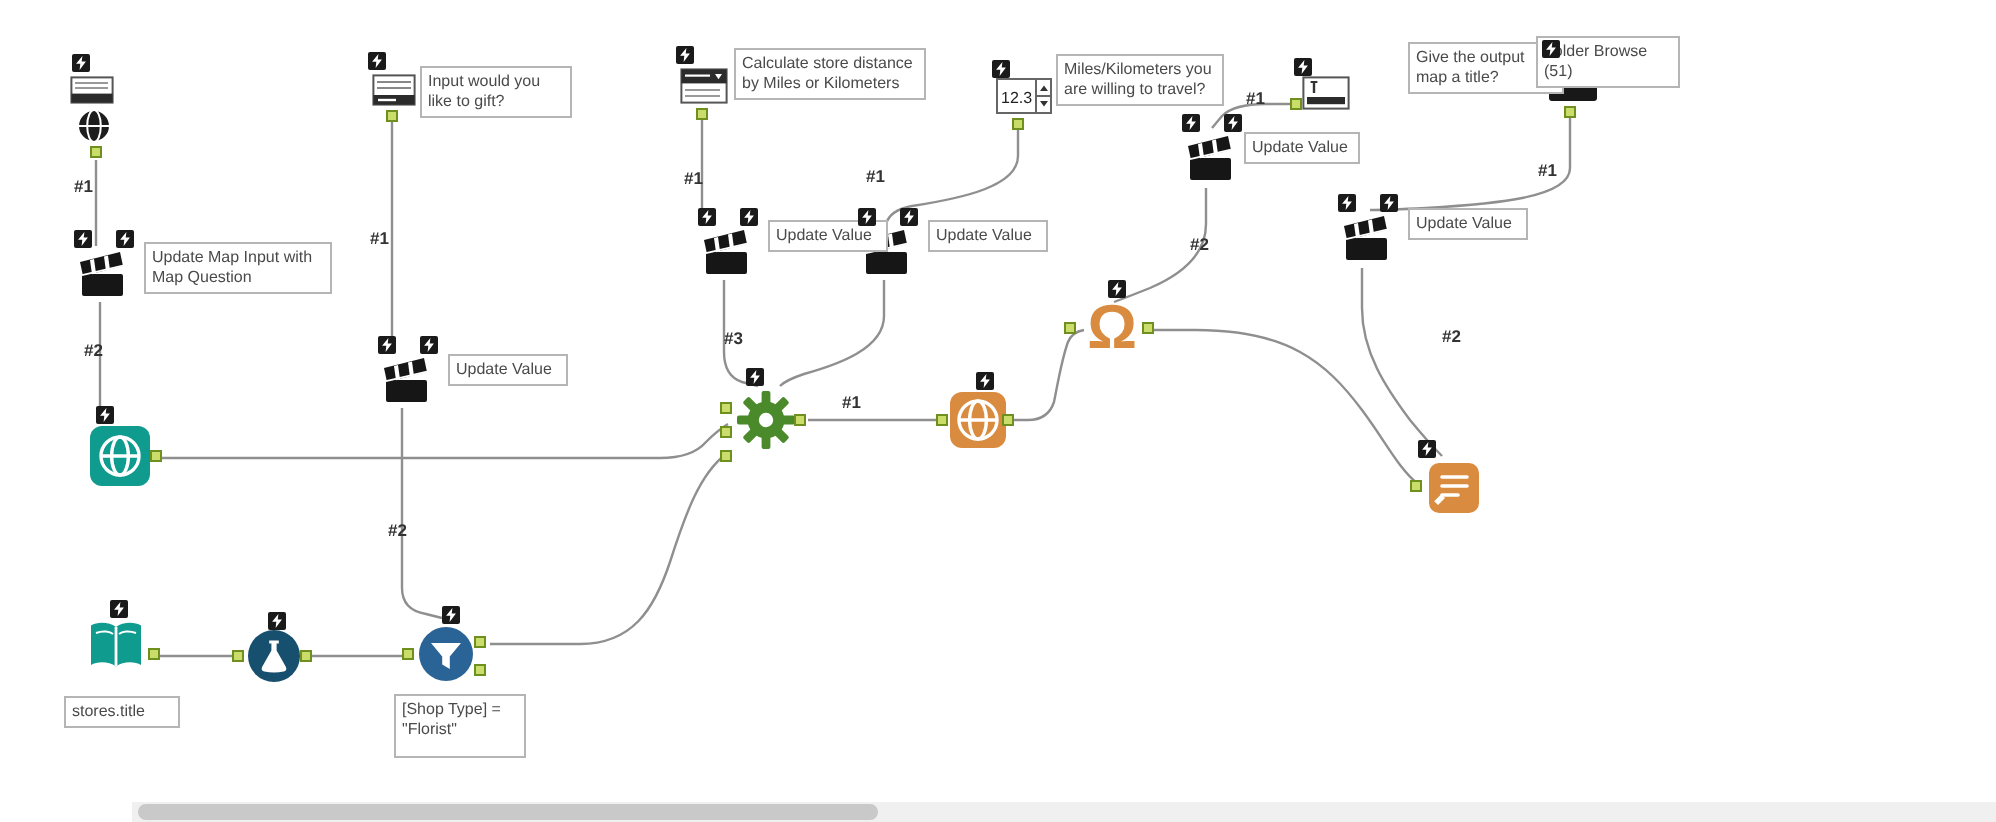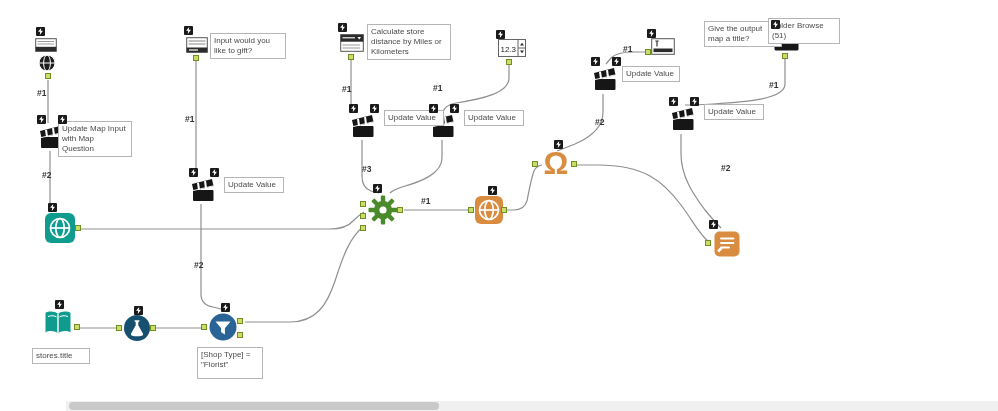--- a/index.html
+++ b/index.html
@@ -149,21 +149,21 @@
       <use href="#sym-darkglobe"></use>
     </svg>
   <span class="anchor" style="left:45px;top:73px"></span>
   <span class="clabel" style="left:37px;top:88px">#1</span>
 
   <span class="bolt" style="left:37px;top:115px"></span>
   <span class="bolt" style="left:58px;top:115px"></span>
   <svg class="icon" style="left:38px;top:124px;width:26px;height:26px">
       <use href="#sym-clapper"></use>
     </svg>
-  <div class="annotation" style="left:58px;top:121px;width:74px">Update Map Input with Map Question</div>
+  <div class="annotation" style="left:72px;top:121px;width:94px">Update Map Input with Map Question</div>
   <span class="clabel" style="left:42px;top:170px">#2</span>
 
   <span class="bolt" style="left:48px;top:203px"></span>
   <svg class="icon" style="left:44px;top:212px;width:32px;height:32px">
     <rect x="1" y="1" width="30" height="30" rx="6" fill="#0f9b8e"></rect>
     <use href="#sym-globe" x="1" y="1" width="30" height="30"></use>
   </svg>
   <span class="anchor" style="left:75px;top:225px"></span>
 
   <span class="bolt" style="left:184px;top:26px"></span>
@@ -180,41 +180,42 @@
       <use href="#sym-clapper"></use>
     </svg>
   <div class="annotation" style="left:224px;top:177px;width:60px">Update Value</div>
   <span class="clabel" style="left:194px;top:260px">#2</span>
 
   <span class="bolt" style="left:338px;top:23px"></span>
   <svg class="icon" style="left:340px;top:34px;width:24px;height:18px">
       <use href="#sym-window-drop"></use>
     </svg>
   <span class="anchor" style="left:348px;top:54px"></span>
-  <div class="annotation" style="left:367px;top:24px;width:84px">Calculate store distance by Miles or Kilometers</div>
+  <div class="annotation" style="left:367px;top:24px;width:96px">Calculate store distance by Miles or Kilometers</div>
   <span class="clabel" style="left:342px;top:84px">#1</span>
 
   <span class="bolt" style="left:349px;top:104px"></span>
   <span class="bolt" style="left:370px;top:104px"></span>
   <svg class="icon" style="left:350px;top:113px;width:26px;height:26px">
       <use href="#sym-clapper"></use>
     </svg>
   <div class="annotation" style="left:384px;top:110px;width:60px">Update Value</div>
   <span class="clabel" style="left:362px;top:164px">#3</span>
 
   <span class="bolt" style="left:496px;top:30px"></span>
   <svg class="icon" style="left:498px;top:39px;width:28px;height:18px">
     <rect x="0.5" y="0.5" width="27" height="17" fill="#fff" stroke="#666"></rect>
     <line x1="20" y1="0.5" x2="20" y2="17.5" stroke="#666"></line>
     <line x1="20" y1="9" x2="27.5" y2="9" stroke="#666"></line>
     <polygon points="22,6.5 26,6.5 24,3.8" fill="#333"></polygon>
     <polygon points="22,11.5 26,11.5 24,14.2" fill="#333"></polygon>
     <text x="2.5" y="12.5" font-size="8" fill="#222">12.3</text>
   </svg>
   <span class="anchor" style="left:506px;top:59px"></span>
+  <div class="annotation" style="left:528px;top:27px;width:84px">Miles/Kilometers you are willing to travel?</div>
   <span class="clabel" style="left:433px;top:83px">#1</span>
 
   <span class="bolt" style="left:429px;top:104px"></span>
   <span class="bolt" style="left:450px;top:104px"></span>
   <svg class="icon" style="left:430px;top:113px;width:26px;height:26px">
       <use href="#sym-clapper"></use>
     </svg>
   <div class="annotation" style="left:464px;top:110px;width:60px">Update Value</div>
 
   <span class="bolt" style="left:373px;top:184px"></span>

